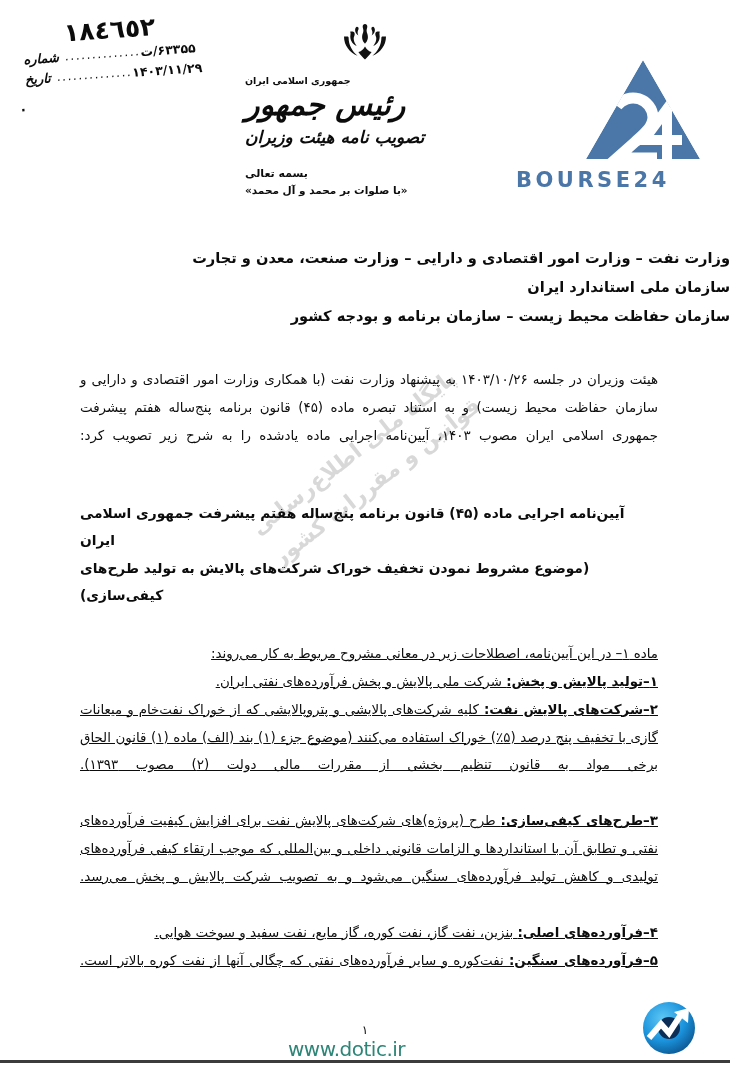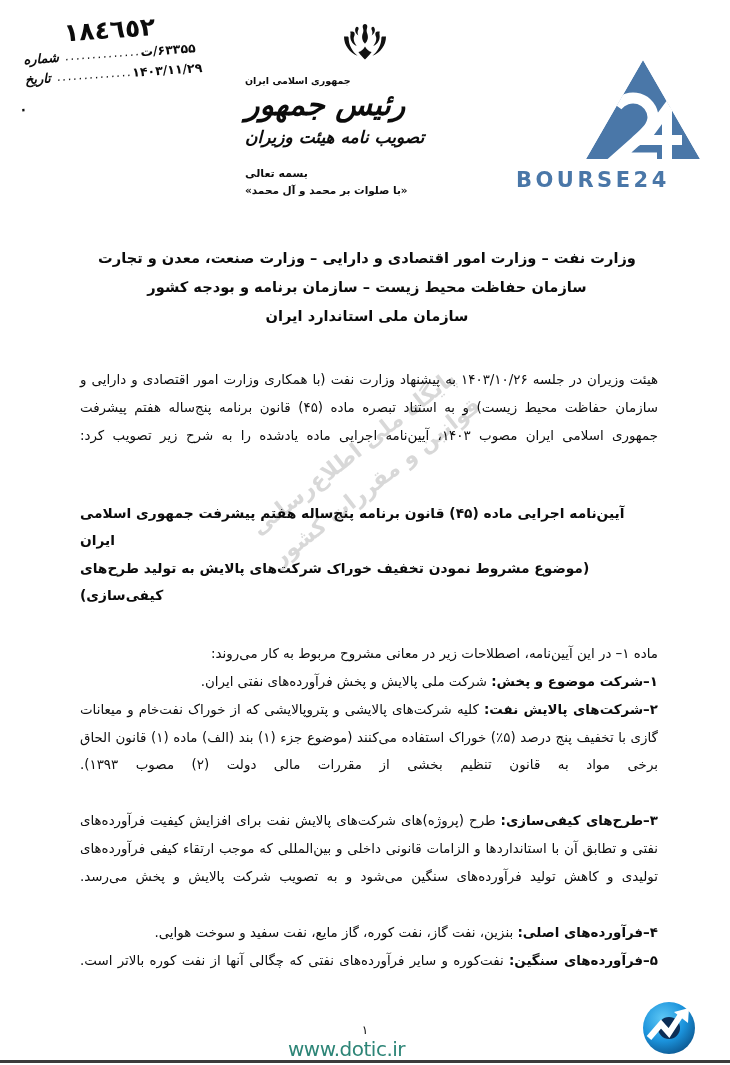--- a/index.html
+++ b/index.html
@@ -65,40 +65,40 @@
 
   
   .bourse-logo{position:absolute;top:58px;left:516px;width:186px;}
   .bourse-word{
     margin-top:2px;font-size:21px;font-weight:bold;letter-spacing:3.5px;
     color:#4a77a8;direction:ltr;font-family:"DejaVu Sans","Liberation Sans",sans-serif;
   }
 
   
   .addressees{
-    position:absolute;top:243px;left:4px;right:0;text-align:center;
+    position:absolute;top:243px;left:4px;right:0;text-align:right;
     font-size:14.6px;font-weight:bold;line-height:2.0;letter-spacing:0;
   }
 
   
   .body{
     position:absolute;top:366px;right:72px;left:80px;
     font-size:13.4px;line-height:2.08;
     text-align:justify;text-justify:inter-word;
   }
   .para{margin:0 0 6px 0;text-align:justify;}
   .title-block{
     margin-top:22px;margin-bottom:20px;
     text-align:left;font-weight:bold;font-size:13.8px;line-height:2.0;
   }
   .clause{margin:0;text-align:justify;}
   .clause::after{content:"";display:inline-block;width:100%;}
   .clause.nolast::after{content:none;}
   .clause b{font-weight:bold;}
-  .defs{margin-top:30px;}
+  .defs{margin-top:30px;text-decoration:underline;}
 
   
   .watermark{
     position:absolute;top:430px;left:150px;
     width:430px;text-align:center;
     transform:rotate(-38deg);
     color:#b9b9b9;opacity:.55;
     font-size:22px;font-weight:bold;line-height:1.7;
     pointer-events:none;white-space:nowrap;
   }
@@ -176,43 +176,43 @@
 
         <path d="M88 44 L60 82 h38" fill="none" stroke="#ffffff" stroke-width="10"></path>
         <path d="M83 50 L83 104" fill="none" stroke="#ffffff" stroke-width="10"></path>
       </g>
     </svg>
     <div class="bourse-word">BOURSE24</div>
   </div>
 
   <div class="addressees">
     <div>وزارت نفت – وزارت امور اقتصادی و دارایی – وزارت صنعت، معدن و تجارت</div>
+    <div>سازمان ملی استاندارد ایران</div>
     <div>سازمان حفاظت محیط زیست – سازمان برنامه و بودجه کشور</div>
-    <div>سازمان ملی استاندارد ایران</div>
   </div>
 
   <div class="watermark">
     <div>پایگاه ملی اطلاع‌رسانی</div>
     <div>قوانین و مقررات کشور</div>
   </div>
 
   <div class="body">
 
     <p class="para clause">هیئت وزیران در جلسه ۱۴۰۳/۱۰/۲۶ به پیشنهاد وزارت نفت (با همکاری وزارت امور اقتصادی و دارایی و سازمان حفاظت محیط زیست) و به استناد تبصره ماده (۴۵) قانون برنامه پنج‌ساله هفتم پیشرفت جمهوری اسلامی ایران مصوب ۱۴۰۳، آیین‌نامه اجرایی ماده یادشده را به شرح زیر تصویب کرد:</p>
 
     <div class="title-block">
       <div>آیین‌نامه اجرایی ماده (۴۵) قانون برنامه پنج‌ساله هفتم پیشرفت جمهوری اسلامی ایران</div>
       <div>(موضوع مشروط نمودن تخفیف خوراک شرکت‌های پالایش به تولید طرح‌های کیفی‌سازی)</div>
     </div>
 
     <div class="defs">
       <p class="clause nolast" style="text-align:right;margin-bottom:0;">ماده ۱– در این آیین‌نامه، اصطلاحات زیر در معانی مشروح مربوط به کار می‌روند:</p>
 
       <p class="clause nolast" style="text-align:right;">
-        <b>۱–</b><b>شرکت موضوع و پخش:</b><span> شرکت ملی پالایش و پخش فرآورده‌های نفتی ایران.</span>
+        <b>۱–</b><b>تولید پالایش و پخش:</b><span> شرکت ملی پالایش و پخش فرآورده‌های نفتی ایران.</span>
       </p>
 
       <p class="clause">
         <b>۲–</b><b>شرکت‌های پالایش نفت:</b><span> کلیه شرکت‌های پالایشی و پتروپالایشی که از خوراک نفت‌خام و میعانات گازی با تخفیف پنج درصد (۵٪) خوراک استفاده می‌کنند (موضوع جزء (۱) بند (الف) ماده (۱) قانون الحاق برخی مواد به قانون تنظیم بخشی از مقررات مالی دولت (۲) مصوب ۱۳۹۳).</span>
       </p>
 
       <p class="clause">
         <b>۳–</b><b>طرح‌های کیفی‌سازی:</b><span> طرح (پروژه)های شرکت‌های پالایش نفت برای افزایش کیفیت فرآورده‌های نفتی و تطابق آن با استانداردها و الزامات قانونی داخلی و بین‌المللی که موجب ارتقاء کیفی فرآورده‌های تولیدی و کاهش تولید فرآورده‌های سنگین می‌شود و به تصویب شرکت پالایش و پخش می‌رسد.</span>
       </p>
 

